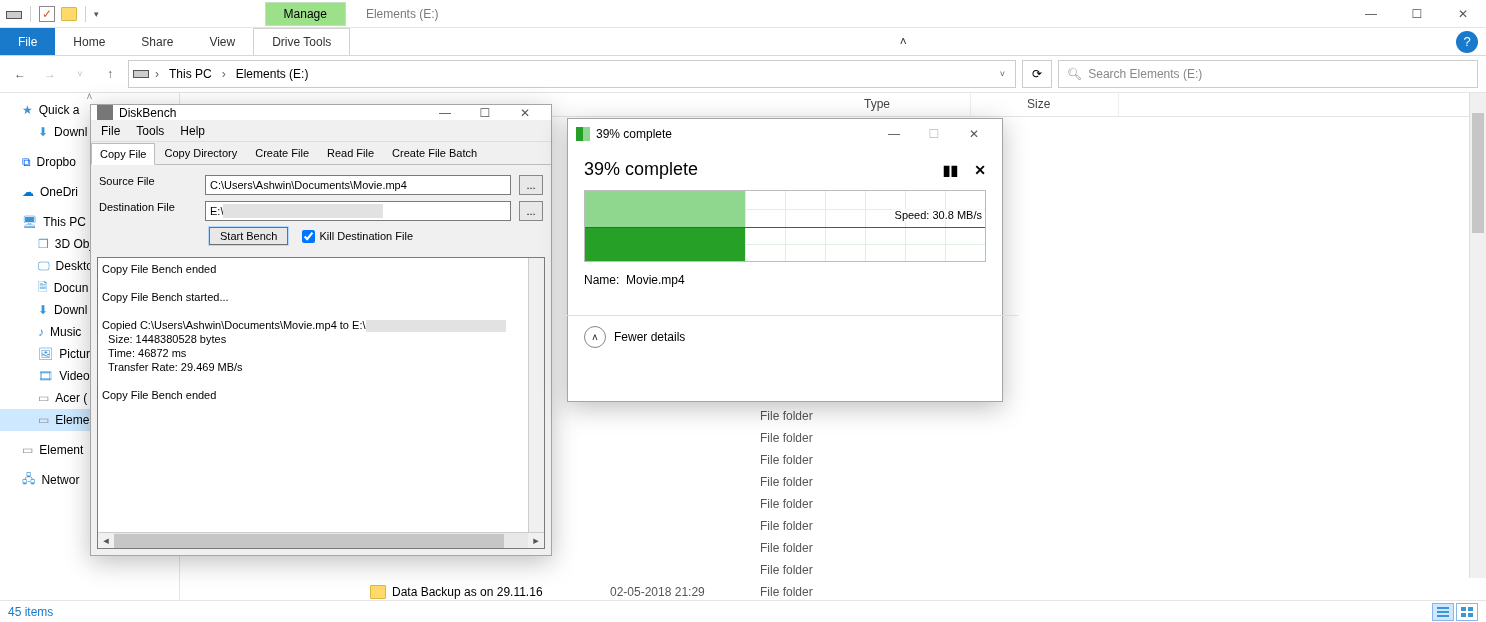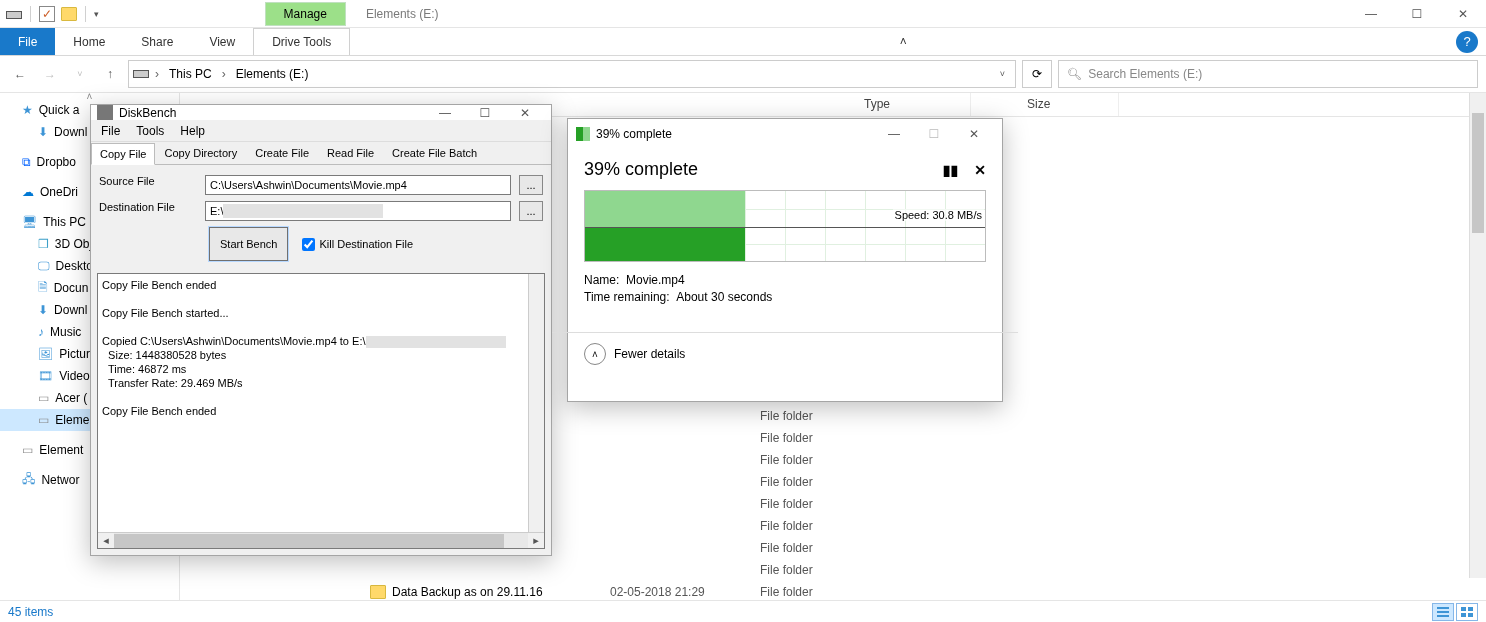--- a/index.html
+++ b/index.html
@@ -78,21 +78,21 @@
 .db-body { flex: 1; background: #f0f0f0; display: flex; flex-direction: column; }
 .tabstrip { display: flex; border-bottom: 1px solid #bcbcbc; background: #f0f0f0; }
 .tabstrip .t { padding: 4px 8px; font-size: 11px; border: 1px solid transparent; color:#000;}
 .tabstrip .t.active { background: #fff; border: 1px solid #bcbcbc; border-bottom-color: #fff; position: relative; top: 1px; }
 .form-area { padding: 10px 8px; }
 .form-row { display: flex; align-items: flex-start; gap: 8px; margin-bottom: 6px; }
 .form-row label { width: 98px; font-size: 11px; color:#000;}
 .form-row input[type=text] { flex: 1; height: 20px; border: 1px solid #7a7a7a; padding: 0 4px; font-size: 11px; background: #fff; }
 .browse-btn { width: 24px; height: 20px; border: 1px solid #888; background: #e8e8e8; font-size: 11px; display:flex;align-items:center;justify-content:center;}
 .start-row { display: flex; align-items: center; gap: 14px; padding-left: 110px; margin-top: 2px; }
-.start-btn { padding: 10px 10px; border: 1px solid #707070; background: #e8e8e8; font-size: 11px; box-shadow: 0 0 0 1px #b7d8ff;}
+.start-btn { padding: 2px 10px; border: 1px solid #707070; background: #e8e8e8; font-size: 11px; box-shadow: 0 0 0 1px #b7d8ff;}
 .chk { display: flex; align-items: center; gap: 4px; font-size: 11px; }
 .chk input { width: 13px; height: 13px; }
 .log-area { flex: 1; margin: 2px 6px 6px 6px; border: 1px solid #7a7a7a; background: #fff; padding: 4px 0 0 4px; font-size: 11px; color: #000; position: relative; overflow: hidden; }
 .log-area .line { white-space: pre; line-height: 14px; }
 .log-redact { display:inline-block; width:140px; height:12px; background:#e2e2e2; vertical-align:middle;}
 .log-vscroll { position:absolute; right:0; top:0; bottom:16px; width:16px; background:#f0f0f0; border-left:1px solid #ccc;}
 .log-hscroll { position:absolute; left:0; right:0; bottom:0; height:16px; background:#f0f0f0; border-top:1px solid #ccc; display:flex; align-items:center;}
 .log-hscroll .lbtn,.log-hscroll .rbtn{width:16px;height:16px;display:flex;align-items:center;justify-content:center;color:#555;}
 .log-hscroll .htrack{flex:1;background:#e8e8e8;height:16px;position:relative;}
 .log-hscroll .hthumb{position:absolute;left:0;top:1px;bottom:1px;width:390px;background:#c6c6c6;}
@@ -441,21 +441,20 @@
         <div class="grid-v" style="left:90%;"></div>
       <div class="grid-h" style="top:25%;"></div>
         <div class="grid-h" style="top:75%;"></div>
       <div class="cp-fill-top"></div>
       <div class="cp-fill-bot"></div>
       <div class="cp-midline"></div>
       <div class="cp-speed">Speed: 30.8 MB/s</div>
     </div>
     <div class="cp-meta">
       <div><span>Name:</span>&nbsp;&nbsp;<span>Movie.mp4</span></div>
-      <div><span>Time remaining:</span>&nbsp;&nbsp;<span>About 30 seconds</span></div>
     </div>
   </div>
   <div class="cp-sep"></div>
   <div class="cp-fewer">
     <span class="circ">˄</span>
     <span>Fewer details</span>
   </div>
 </div>
 
 </body></html>

